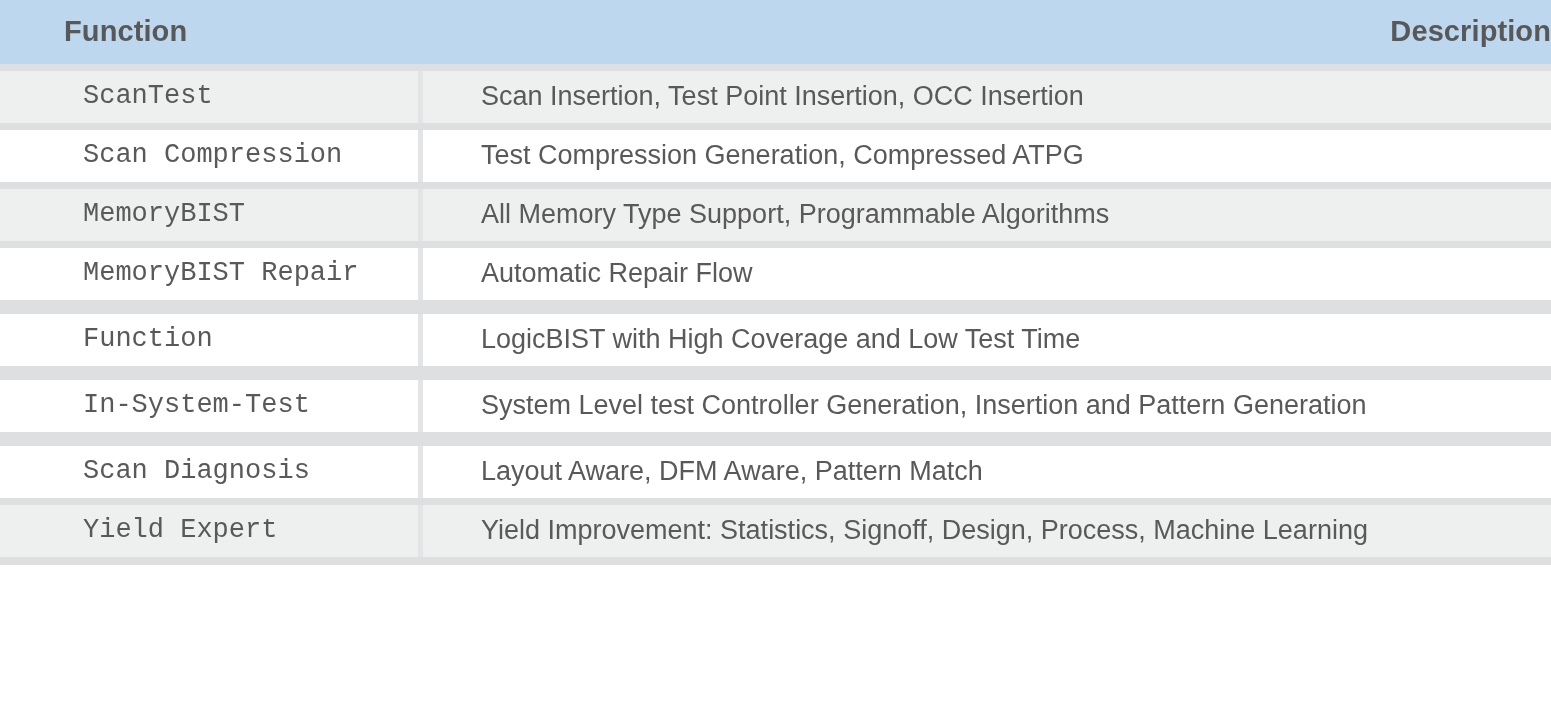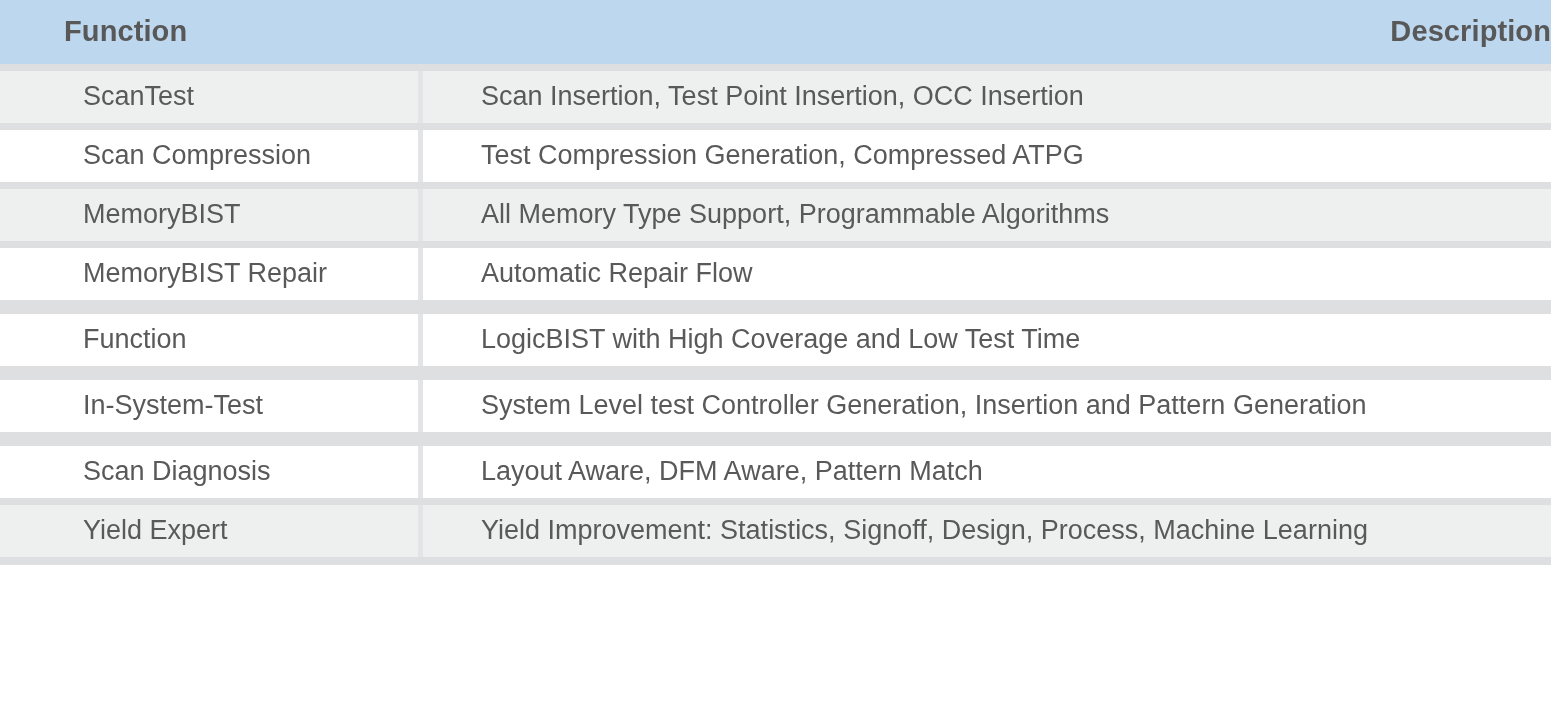--- a/index.html
+++ b/index.html
@@ -79,20 +79,21 @@
     vertical-align: middle;
     text-align: left;
     font-size: 27px;
     color: #59595a;
     border: none;
     white-space: nowrap;
     overflow: hidden;
   }
   tbody tr.data-row td.td-function .cell-text {
     padding-left: 83px;
+    font-family: Liberation Mono, monospace;
   }
   tbody tr.data-row td.td-desc .cell-text {
     padding-left: 58px;
   }
 
   
   tbody tr.row-shaded td.td-function,
   tbody tr.row-shaded td.td-desc {
     background: #eeefef;
   }

